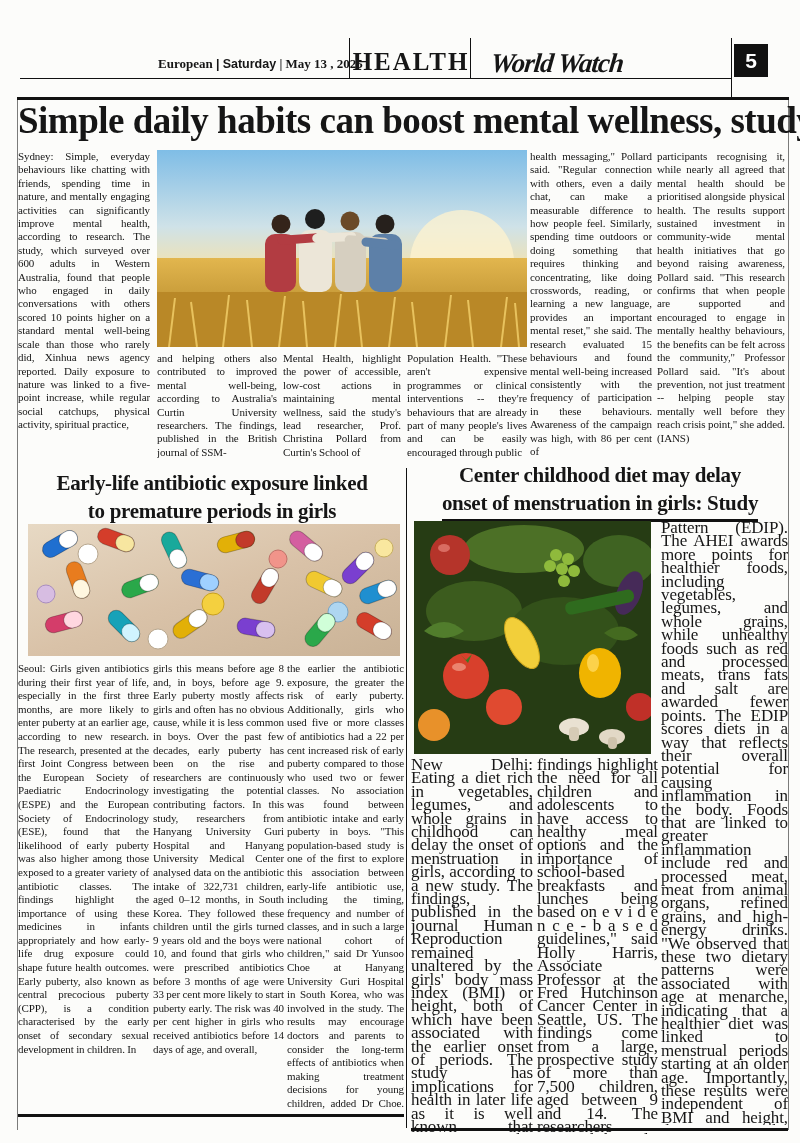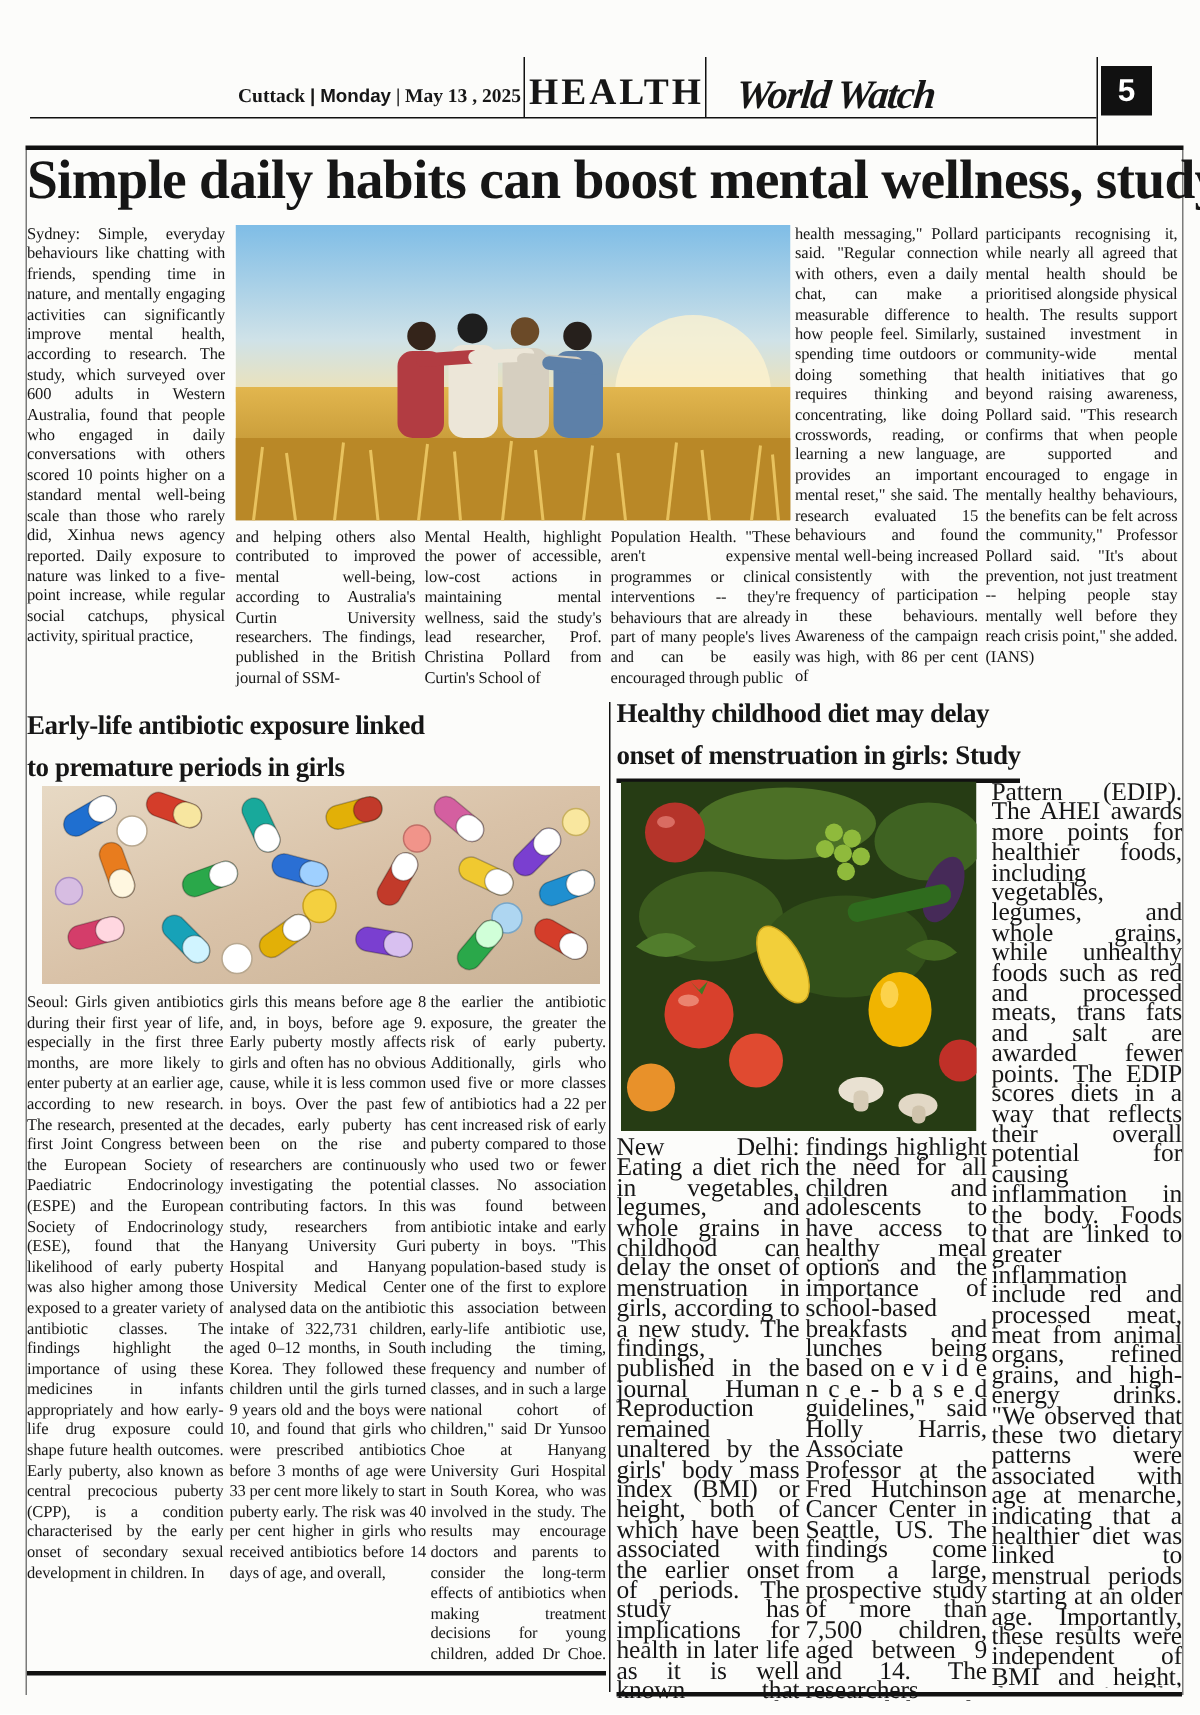--- a/index.html
+++ b/index.html
@@ -20,39 +20,39 @@
            color:#fff;font-family:"Liberation Sans",sans-serif;font-weight:bold;
            font-size:21px;text-align:center;line-height:33px;}
   .followrow{position:absolute;left:20px;top:80px;width:710px;text-align:center;
              font-size:12.5px;font-weight:bold;}
   .fbicon{display:inline-block;width:13px;height:13px;background:#111;color:#fff;
           font-family:"Liberation Sans",sans-serif;font-weight:bold;font-size:11px;
           line-height:13px;text-align:center;vertical-align:-2px;margin:0 3px;}
   
   .h1{position:absolute;left:18px;top:99px;width:766px;text-align:center;
       font-size:37px;font-weight:bold;letter-spacing:-0.5px;white-space:nowrap;}
-  .h2{position:absolute;font-size:18px;font-weight:bold;
+  .h2{position:absolute;text-align:center;font-size:21px;font-weight:bold;
       line-height:28px;letter-spacing:-0.3px;}
   .h2 .uline{display:inline-block;border-bottom:3px solid #111;padding-bottom:2px;}
   
   .col{position:absolute;font-size:11px;line-height:13.4px;text-align:justify;
        overflow:hidden;letter-spacing:-0.1px;word-spacing:-0.2px;}
   .col.a2{line-height:13.6px;}
   .col.a3{font-size:17px;line-height:13.4px;}
   svg{display:block;}
 </style>
 </head>
 <body>
 
 <div class="page">
 
   <div class="dateline">
-    <span>Cuttack</span>
+    <span>European</span>
     <span class="day">|</span>
-    <span class="day">Monday</span>
+    <span class="day">Saturday</span>
     <span>|</span>
     <span>May 13 , 2025</span>
   </div>
   <div class="rule" style="left:349px;top:38px;width:1px;height:40px;"></div>
   <div class="section-title">HEALTH</div>
   <div class="rule" style="left:470px;top:38px;width:1px;height:40px;"></div>
   <div class="logo">World Watch</div>
   <div class="rule" style="left:731px;top:38px;width:1px;height:59px;"></div>
   <div class="pagebox">5</div>
   <div class="rule" style="left:20px;top:78px;width:711px;height:1px;"></div>
@@ -216,21 +216,21 @@
         </g>
     </g>
   </svg>
 
   <div class="col a2" style="left:18px;top:662px;width:131px;height:450px;">Seoul: Girls given antibiotics during their first year of life, especially in the first three months, are more likely to enter puberty at an earlier age, according to new research. The research, presented at the first Joint Congress between the European Society of Paediatric Endocrinology (ESPE) and the European Society of Endocrinology (ESE), found that the likelihood of early puberty was also higher among those exposed to a greater variety of antibiotic classes. The findings highlight the importance of using these medicines in infants appropriately and how early-life drug exposure could shape future health outcomes. Early puberty, also known as central precocious puberty (CPP), is a condition characterised by the early onset of secondary sexual development in children. In</div>
   <div class="col a2" style="left:153px;top:662px;width:131px;height:450px;">girls this means before age 8 and, in boys, before age 9. Early puberty mostly affects girls and often has no obvious cause, while it is less common in boys. Over the past few decades, early puberty has been on the rise and researchers are continuously investigating the potential contributing factors. In this study, researchers from Hanyang University Guri Hospital and Hanyang University Medical Center analysed data on the antibiotic intake of 322,731 children, aged 0–12 months, in South Korea. They followed these children until the girls turned 9 years old and the boys were 10, and found that girls who were prescribed antibiotics before 3 months of age were 33 per cent more likely to start puberty early. The risk was 40 per cent higher in girls who received antibiotics before 14 days of age, and overall,</div>
   <div class="col a2" style="left:287px;top:662px;width:117px;height:450px;">the earlier the antibiotic exposure, the greater the risk of early puberty. Additionally, girls who used five or more classes of antibiotics had a 22 per cent increased risk of early puberty compared to those who used two or fewer classes. No association was found between antibiotic intake and early puberty in boys. "This population-based study is one of the first to explore this association between early-life antibiotic use, including the timing, frequency and number of classes, and in such a large national cohort of children," said Dr Yunsoo Choe at Hanyang University Guri Hospital in South Korea, who was involved in the study. The results may encourage doctors and parents to consider the long-term effects of antibiotics when making treatment decisions for young children, added Dr Choe. (IANS)</div>
   <div class="rule" style="left:18px;top:1114px;width:386px;height:3px;"></div>
 
   <div class="h2" style="left:411px;top:461px;width:378px;">
-    <div>Healthy childhood diet may delay</div>
+    <div>Center childhood diet may delay</div>
     <div><span class="uline">onset of menstruation in girls: Study</span></div>
   </div>
 
   <svg class="abs" style="left:414px;top:521px;" width="237" height="233" viewBox="0 0 237 233" aria-label="vegetables and fruits">
     <rect width="237" height="233" fill="#263c14"></rect>
     <ellipse cx="60" cy="90" rx="48" ry="30" fill="#3c5c1e"></ellipse>
     <ellipse cx="150" cy="110" rx="55" ry="34" fill="#33511a"></ellipse>
     <ellipse cx="110" cy="28" rx="60" ry="24" fill="#4c7026"></ellipse>
     <ellipse cx="205" cy="40" rx="36" ry="26" fill="#3f6322"></ellipse>
     <circle cx="36" cy="34" r="20" fill="#b5342a"></circle>

